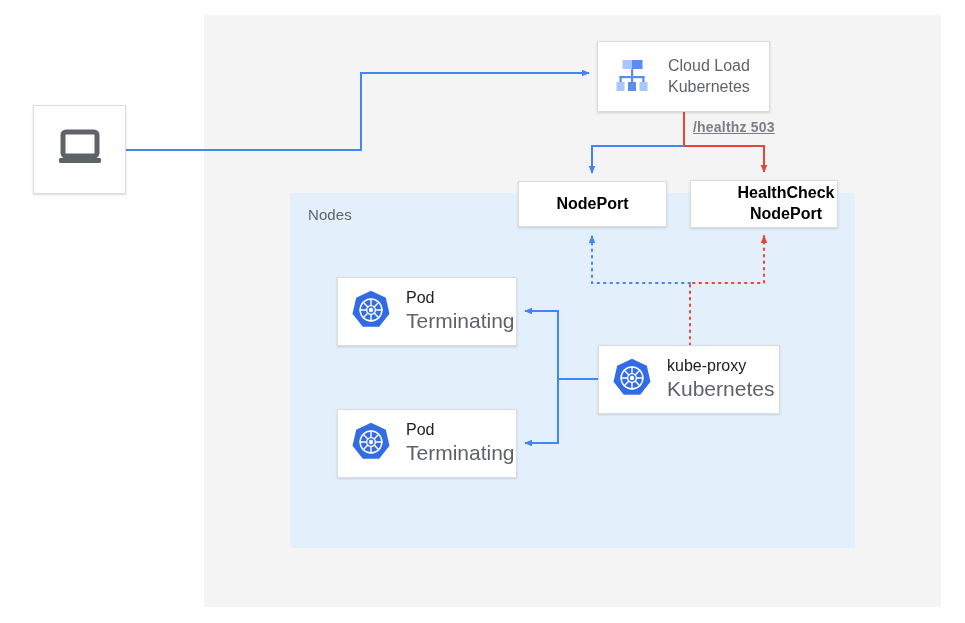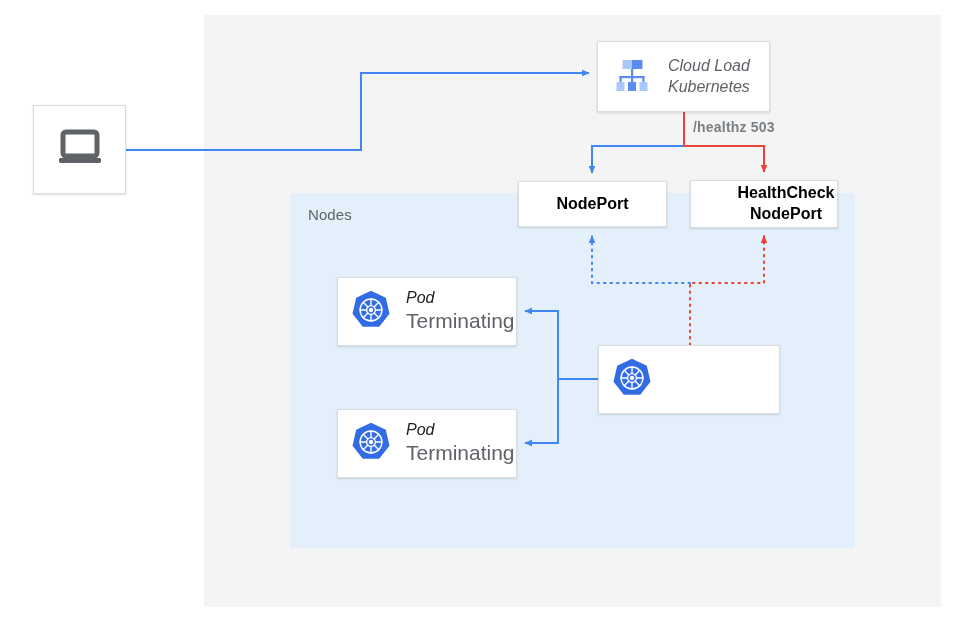--- a/index.html
+++ b/index.html
@@ -52,21 +52,20 @@
     display: flex;
     align-items: center;
     height: 100%;
     padding-left: 12px;
   }
   .card-text { margin-left: 14px; line-height: 1.28; }
   .card-title {
     font-size: 16px;
     color: #202124;
     white-space: nowrap;
-    font-style: italic;
   }
   .card-sub {
     font-size: 21px;
     color: #5f6368;
     white-space: nowrap;
   }
   .card-center {
     display: flex;
     align-items: center;
     justify-content: center;
@@ -90,20 +89,21 @@
   .pod2-box { left: 337px; top: 409px; width: 180px; height: 69px; }
   .kubeproxy-box { left: 598px; top: 345px; width: 182px; height: 69px; }
 
   
   .healthz-label {
     left: 693px; top: 119px;
     font-size: 14px;
     font-weight: bold;
     color: #7a7f85;
     letter-spacing: .2px;
+    text-decoration: underline;
   }
 
   
   #wires { position: absolute; left: 0; top: 0; width: 965px; height: 623px; }
 </style>
 </head>
 <body>
 
 <div id="stage">
 
@@ -254,16 +254,20 @@
             <circle cx="50" cy="50" r="10.5"></circle>
             <circle cx="50" cy="50" r="26"></circle>
             <path d="M50 24 L50 39.5 M50 60.5 L50 76"></path>
             <path d="M24 50 L39.5 50 M60.5 50 L76 50"></path>
             <path d="M31.6 31.6 L42.6 42.6 M57.4 57.4 L68.4 68.4"></path>
             <path d="M68.4 31.6 L57.4 42.6 M42.6 57.4 L31.6 68.4"></path>
           </g>
           <circle cx="50" cy="50" r="5.2" fill="#ffffff"></circle>
         </svg>
       </span>
+      <span class="card-text">
+        <div class="card-title">kube-proxy</div>
+        <div class="card-sub">Kubernetes</div>
+      </span>
     </div>
   </div>
 
 </div>
 
 </body></html>

